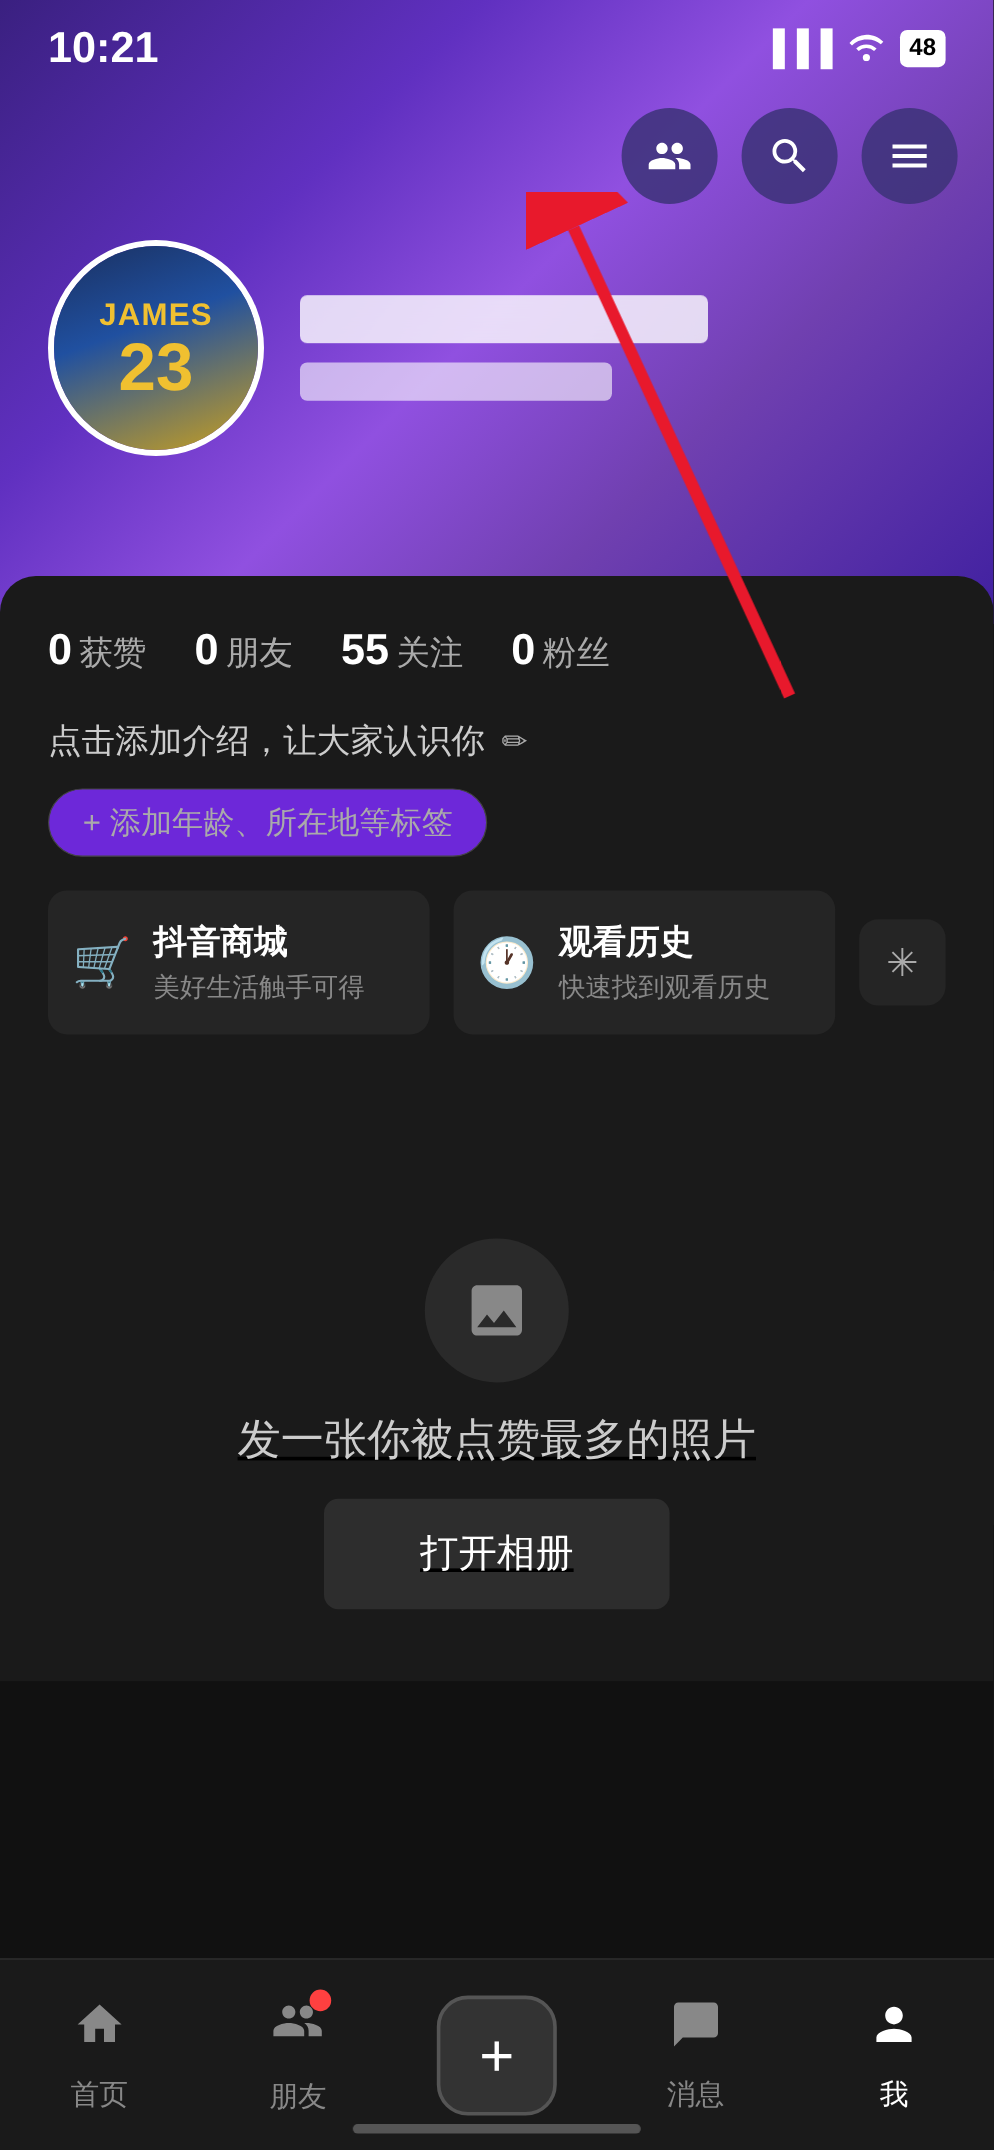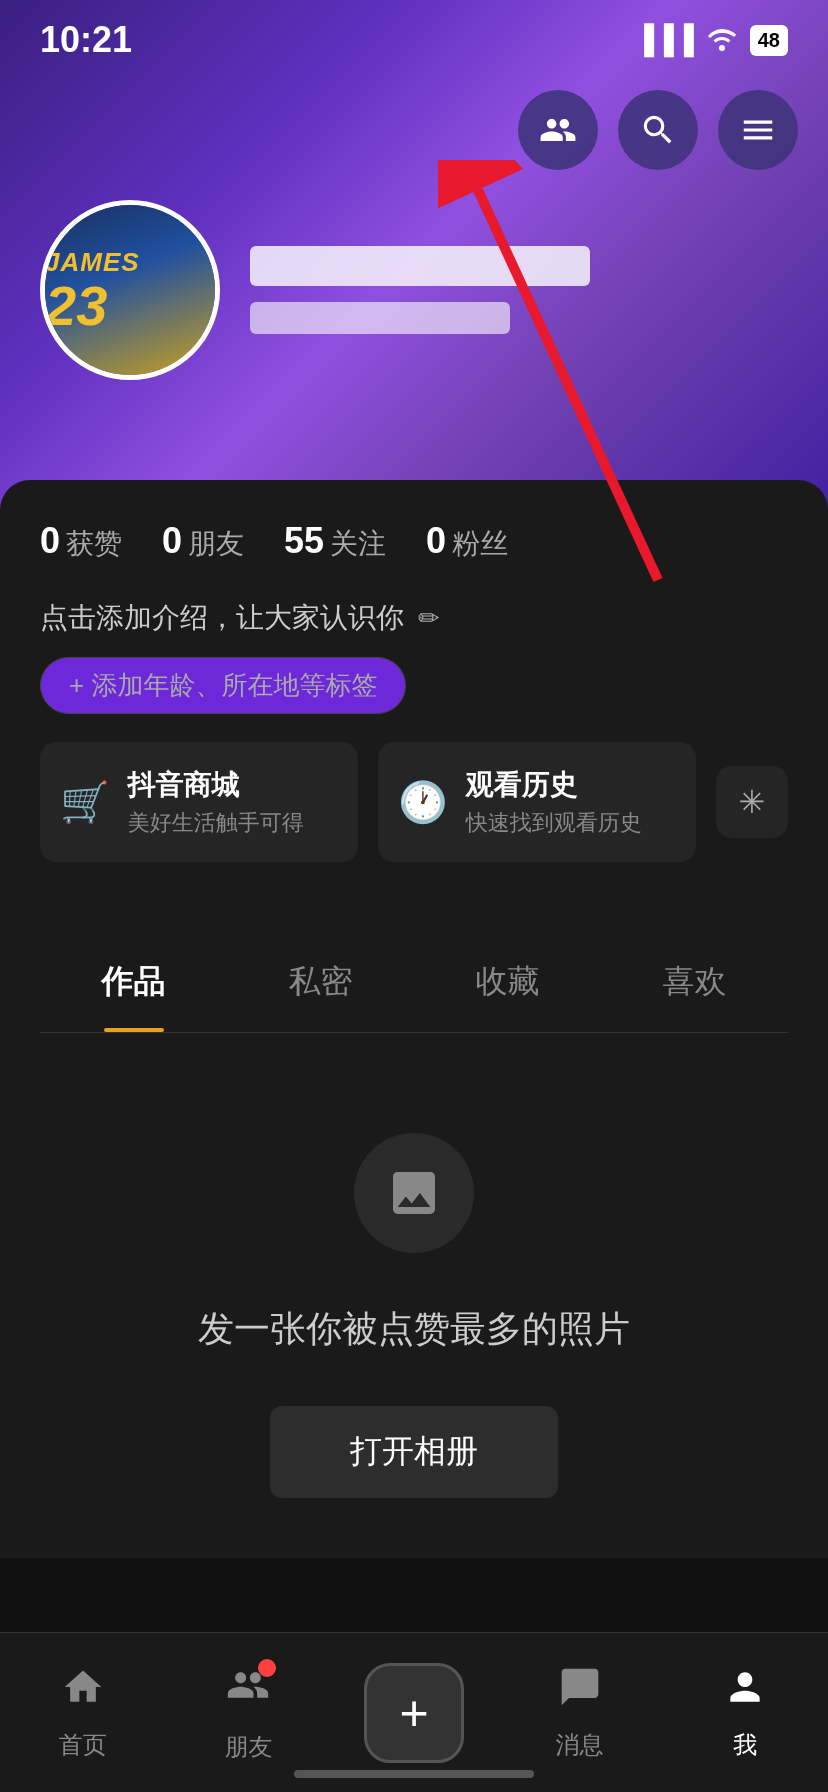--- a/index.html
+++ b/index.html
@@ -111,27 +111,26 @@
       background: #222;
       display: flex;
       align-items: center;
       justify-content: center;
     }
     .avatar-inner {
       width: 100%;
       height: 100%;
       background: linear-gradient(160deg, #1a3060 0%, #2050a0 40%, #c8a020 100%);
       display: flex;
-      align-items: flex-start;
+      align-items: center;
       justify-content: center;
       flex-direction: column;
       color: #fff;
       font-size: 28px;
       font-weight: 900;
-      font-style: italic;
     }
     .avatar-jersey-text {
       font-size: 26px;
       font-weight: 900;
       color: #f0c030;
       letter-spacing: 1px;
     }
     .avatar-number {
       font-size: 56px;
       font-weight: 900;
@@ -311,21 +310,22 @@
       background: #e8a020;
       border-radius: 2px;
     }
 
     
     .empty-state {
       display: flex;
       flex-direction: column;
       align-items: center;
       padding: 100px 40px 60px;
-      gap: 52px;
+      gap: 24px;
+      text-decoration: underline;
     }
     .empty-icon-wrap {
       width: 120px;
       height: 120px;
       background: #2a2a2a;
       border-radius: 50%;
       display: flex;
       align-items: center;
       justify-content: center;
     }
@@ -510,34 +510,20 @@
       </div>
     </div>
     <div class="feature-extra">
       <span>✳</span>
     </div>
   </div>
 
   <div class="action-row">
   </div>
 
-  <div class="tabs-row">
-    <div class="tab-item active">
-      <span>作品</span>
-    </div>
-    <div class="tab-item">
-      <span>私密</span>
-    </div>
-    <div class="tab-item">
-      <span>收藏</span>
-    </div>
-    <div class="tab-item">
-      <span>喜欢</span>
-    </div>
-  </div>
 
   <div class="empty-state">
     <div class="empty-icon-wrap">
       <svg viewBox="0 0 24 24">
         <path d="M21 19V5c0-1.1-.9-2-2-2H5c-1.1 0-2 .9-2 2v14c0 1.1.9 2 2 2h14c1.1 0 2-.9 2-2zM8.5 13.5l2.5 3.01L14.5 12l4.5 6H5l3.5-4.5z"></path>
       </svg>
     </div>
     <div class="empty-text">发一张你被点赞最多的照片</div>
     <button class="open-album-btn">
       <span>打开相册</span>

